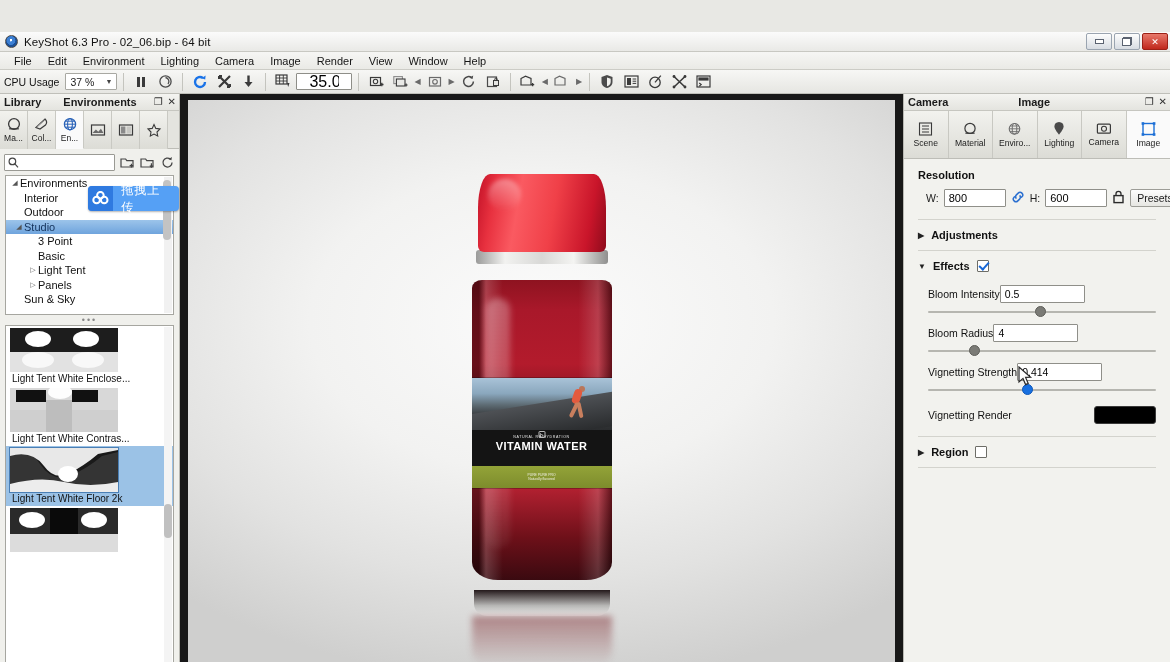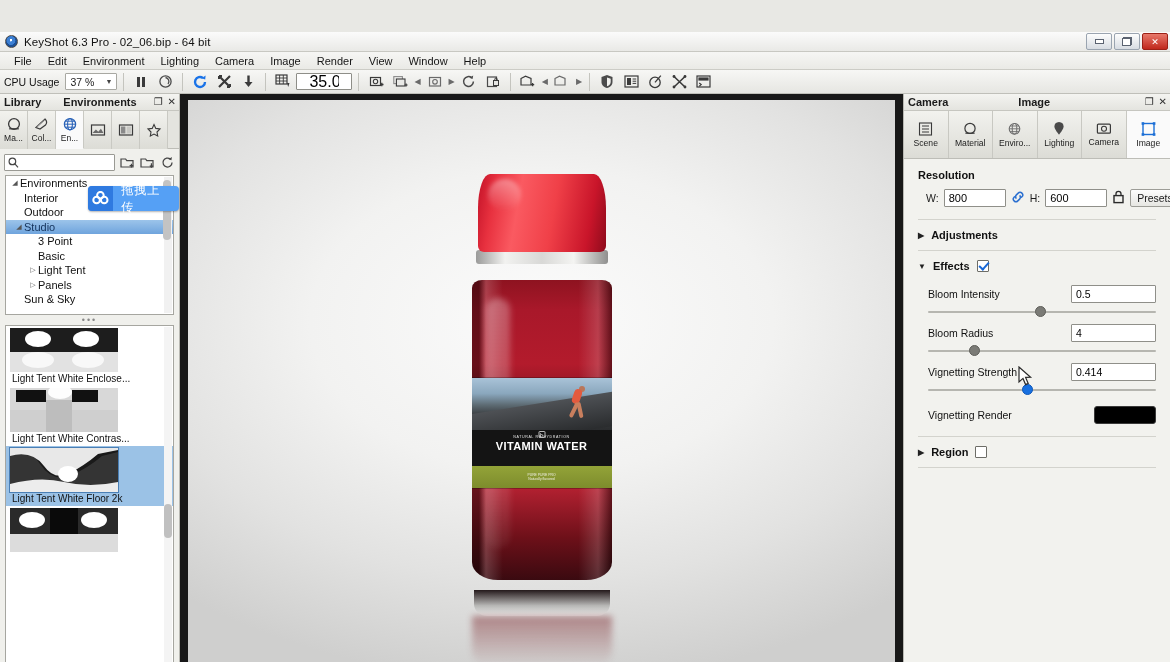--- a/index.html
+++ b/index.html
@@ -291,21 +291,21 @@
   .divider { height: 1px; background: #d3d3cd; margin: 0 14px; }
   .collapse-row { display: flex; align-items: center; gap: 7px; padding: 9px 14px; font-size: 11px; font-weight: bold; color: #111; }
   .tri { font-size: 8px; color: #222; }
   .chk { width: 12px; height: 12px; border: 1px solid #6d6d67; background: #fff; position: relative; border-radius: 1px; }
   .chk.on:after {
     content: ""; position: absolute; left: 3px; top: -1px; width: 4px; height: 8px;
     border: solid #1767d6; border-width: 0 2px 2px 0; transform: rotate(42deg);
   }
   .eff-rows { padding: 2px 14px 0 24px; }
   .eff-row { padding-bottom: 3px; }
-  .eff-top { display: flex; align-items: center; justify-content: space-between; height: 21px; }
+  .eff-top { display: flex; align-items: center; height: 21px; }
   .eff-name { font-size: 10.5px; color: #111; }
   .eff-val {
     width: 85px; height: 18px; border: 1px solid #8f8f89; background: #fff;
     font-size: 10.5px; line-height: 16px; padding: 0 4px; border-radius: 1px;
   }
   .slider { position: relative; height: 14px; margin-top: 1px; }
   .slider .track { position: absolute; left: 0; right: 0; top: 6px; height: 2px; background: #b6b6b0; border-radius: 1px; }
   .slider .knob {
     position: absolute; top: 1px; width: 11px; height: 11px; border-radius: 50%;
     background: #7b7b76; border: 1px solid #5e5e59;

